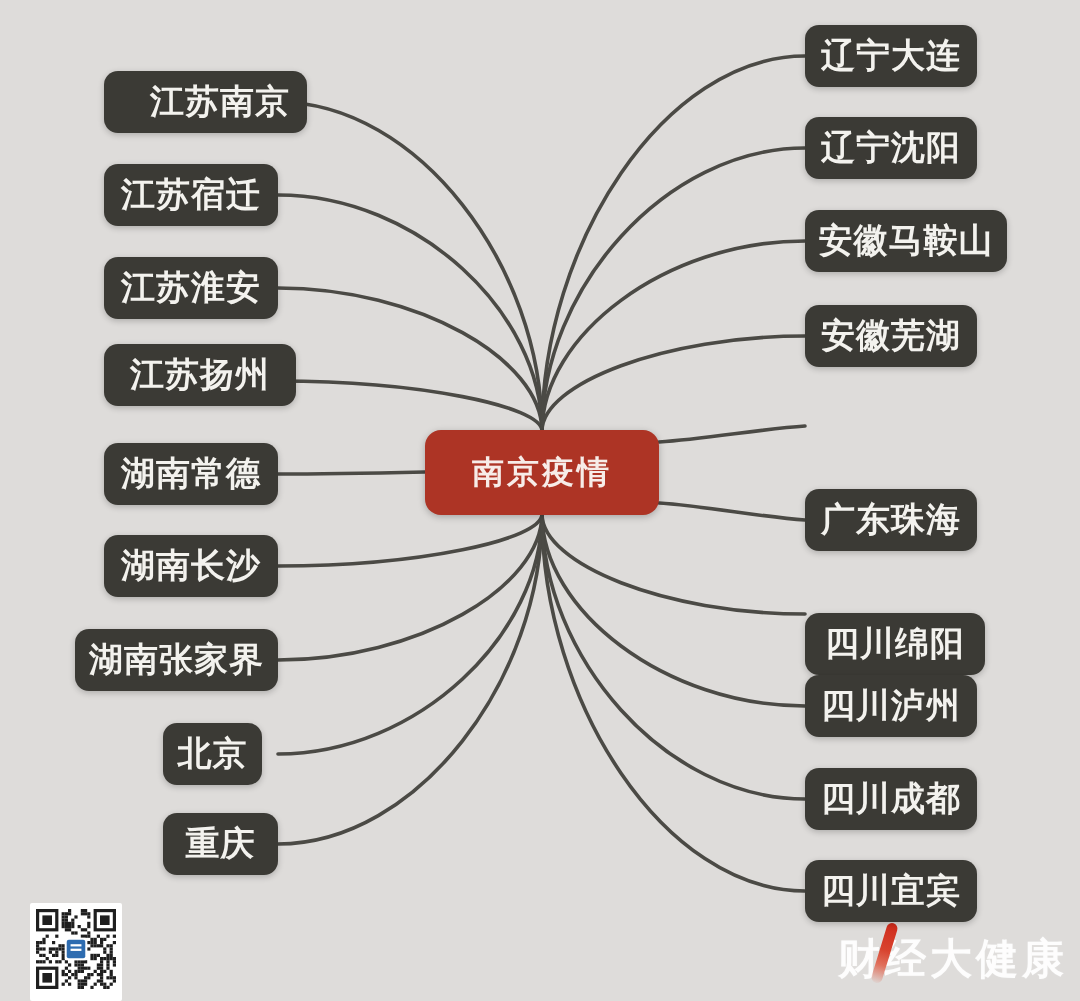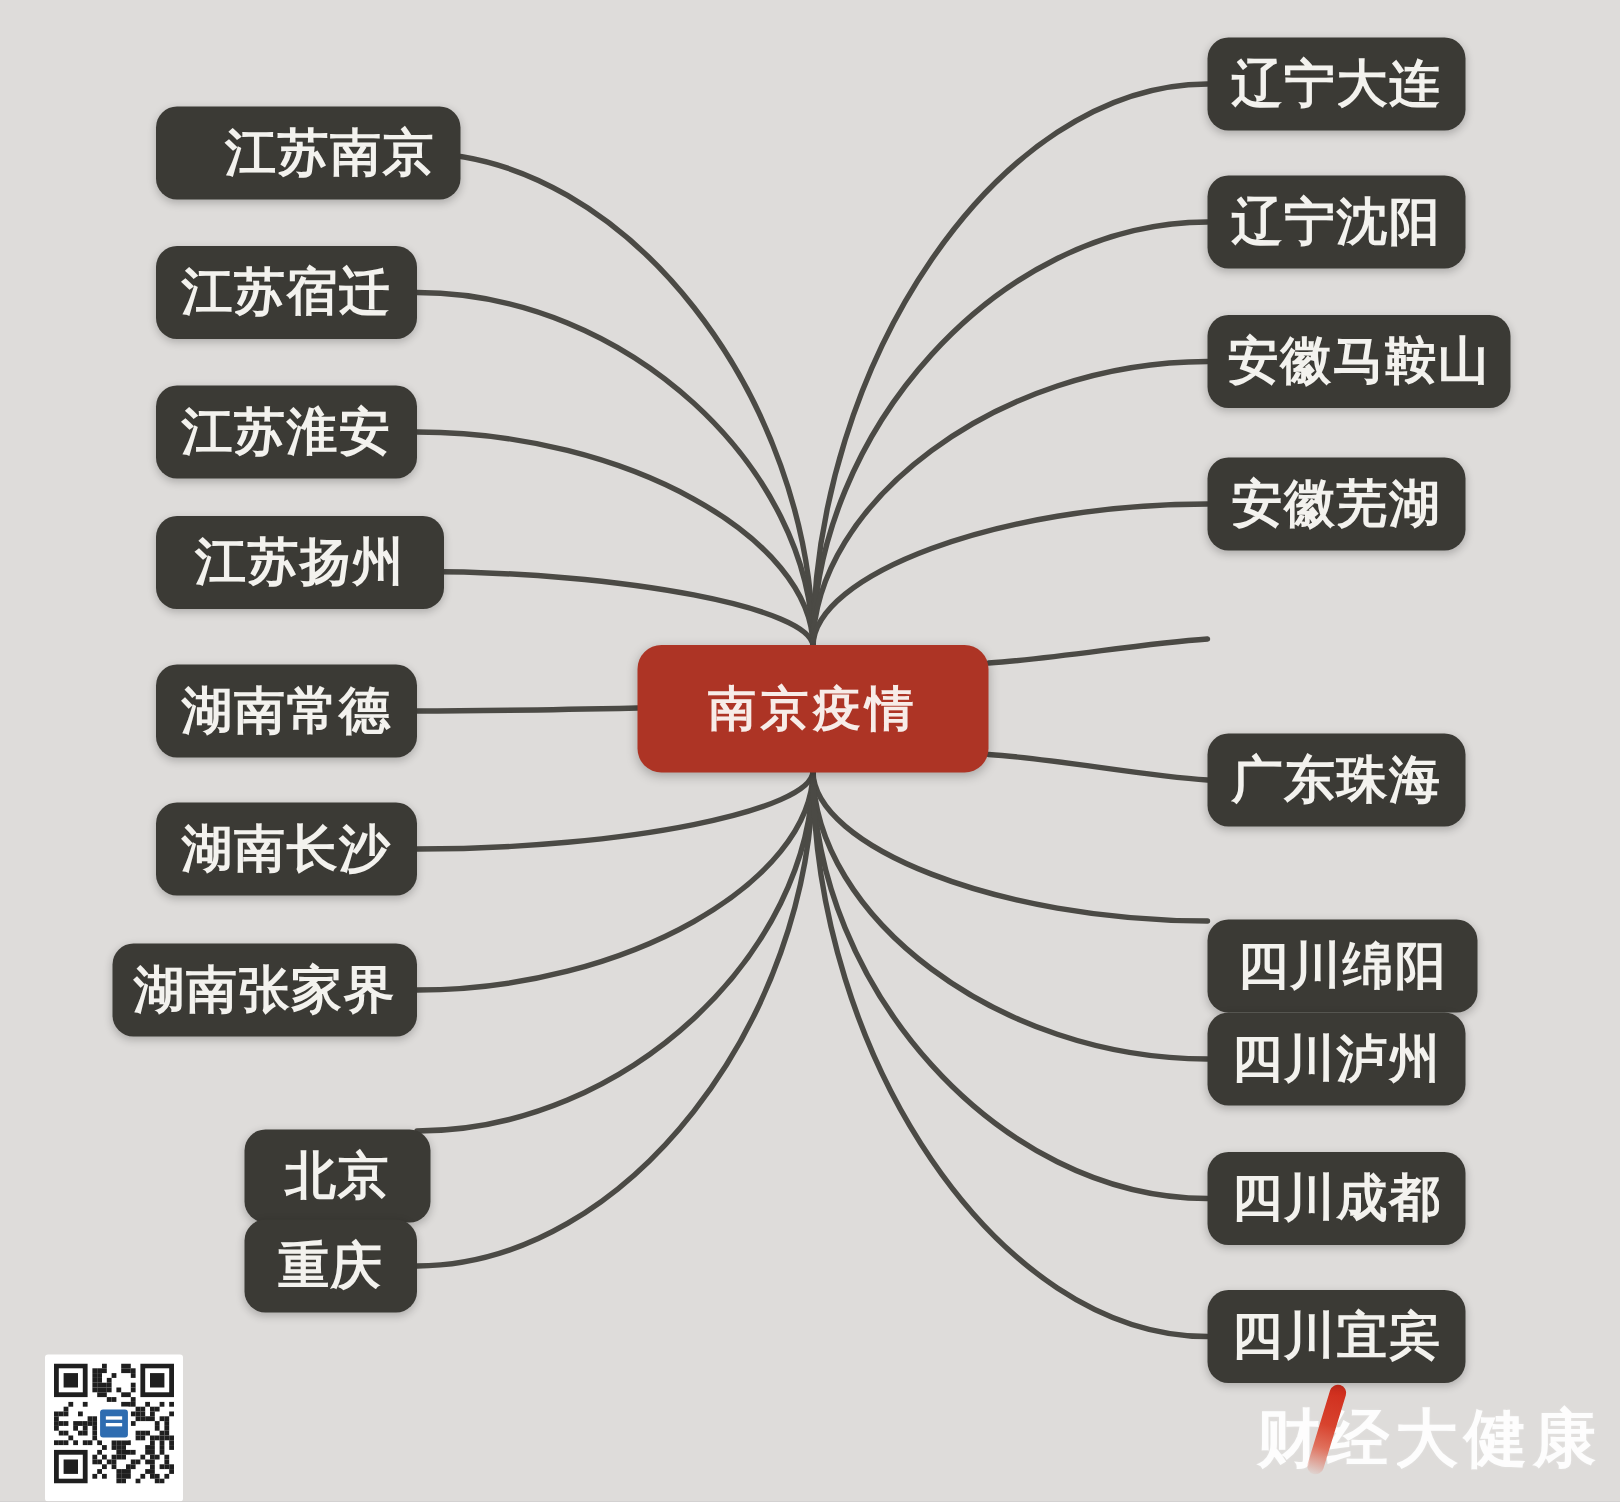--- a/index.html
+++ b/index.html
@@ -281,21 +281,21 @@
     <span class="slash"></span>
   </div>
 
 <div class="node" style="left: 104px; top: 71px; width: 174px; padding-left: 29px;">江苏南京</div>
     <div class="node" style="left: 104px; top: 164px; width: 174px;">江苏宿迁</div>
     <div class="node" style="left: 104px; top: 257px; width: 174px;">江苏淮安</div>
     <div class="node" style="left: 104px; top: 344px; width: 192px;">江苏扬州</div>
     <div class="node" style="left: 104px; top: 443px; width: 174px;">湖南常德</div>
     <div class="node" style="left: 104px; top: 535px; width: 174px;">湖南长沙</div>
     <div class="node" style="left: 75px; top: 629px; width: 203px;">湖南张家界</div>
-    <div class="node" style="left: 163px; top: 753px; width: 124px;">北京</div>
+    <div class="node" style="left: 163px; top: 723px; width: 99px;">北京</div>
     <div class="node" style="left: 163px; top: 813px; width: 115px;">重庆</div>
     <div class="node" style="left: 805px; top: 25px; width: 172px;">辽宁大连</div>
     <div class="node" style="left: 805px; top: 117px; width: 172px;">辽宁沈阳</div>
     <div class="node" style="left: 805px; top: 210px; width: 202px;">安徽马鞍山</div>
     <div class="node" style="left: 805px; top: 305px; width: 172px;">安徽芜湖</div>
     <div class="node" style="left: 805px; top: 489px; width: 172px;">广东珠海</div>
     <div class="node" style="left: 805px; top: 613px; width: 180px;">四川绵阳</div>
     <div class="node" style="left: 805px; top: 675px; width: 172px;">四川泸州</div>
     <div class="node" style="left: 805px; top: 768px; width: 172px;">四川成都</div>
     <div class="node" style="left: 805px; top: 860px; width: 172px;">四川宜宾</div>

